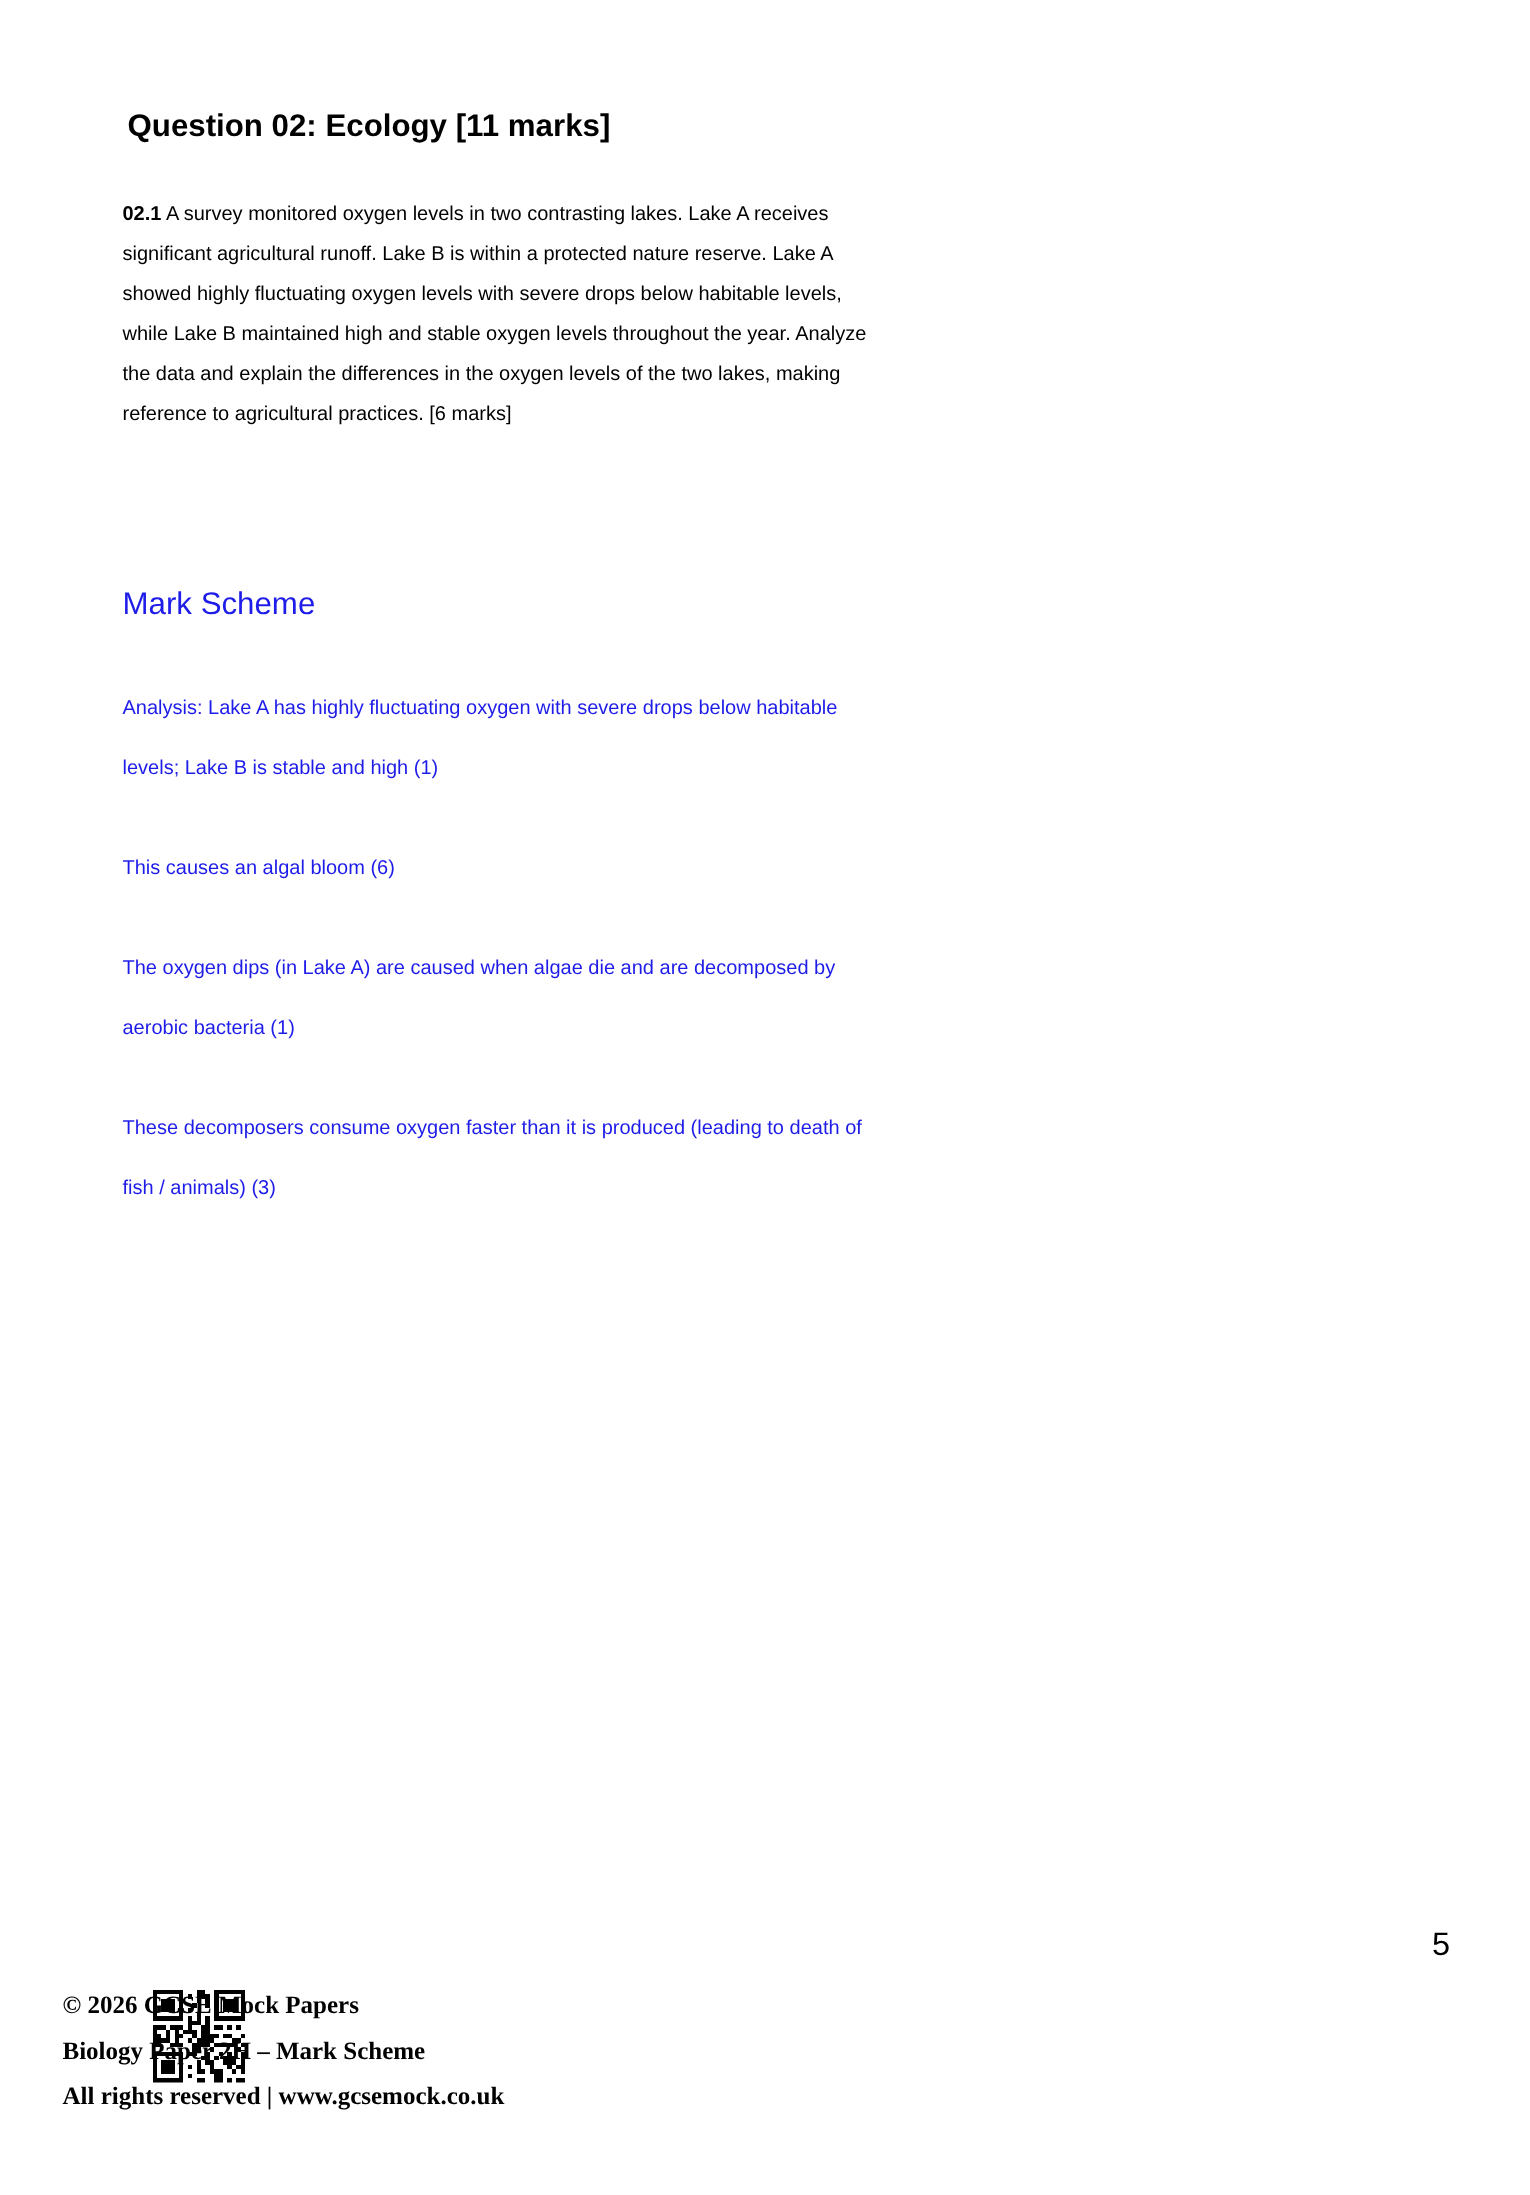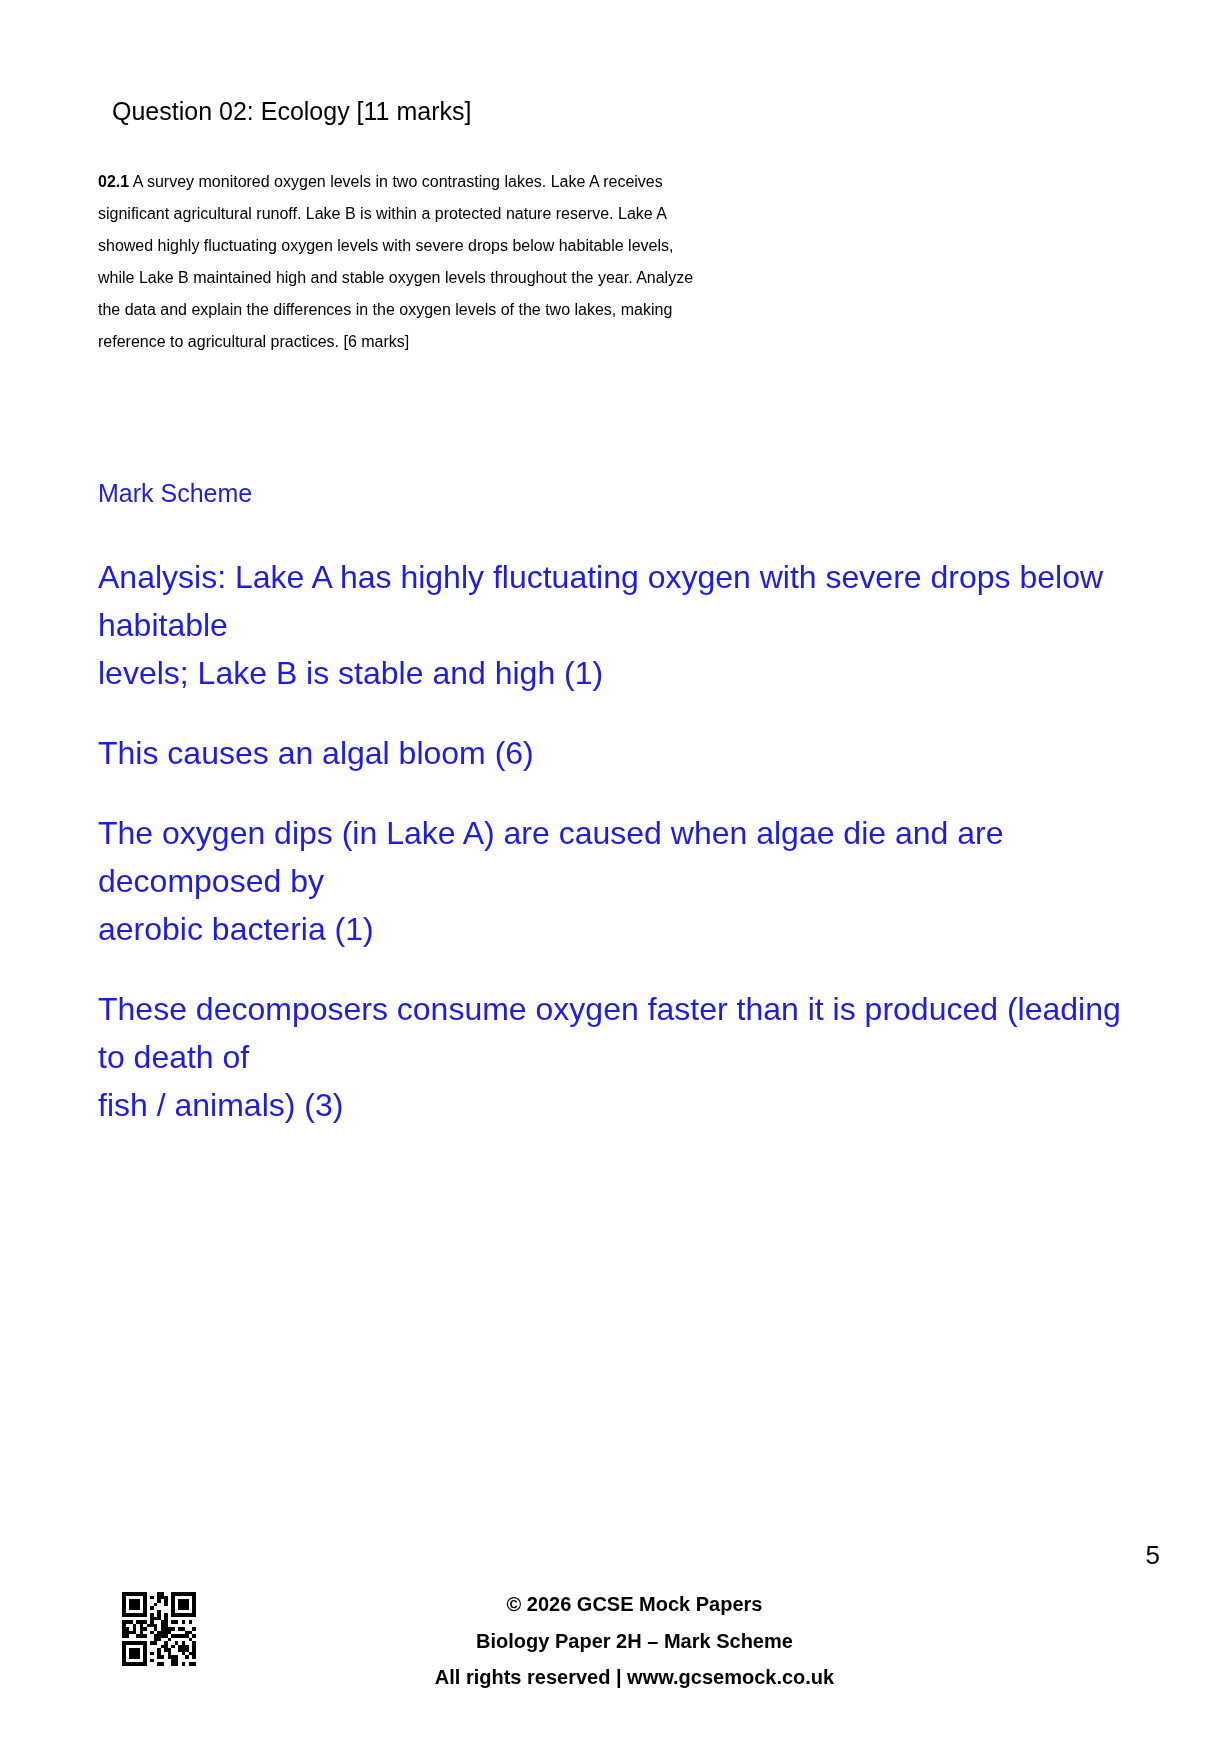--- a/index.html
+++ b/index.html
@@ -13,43 +13,43 @@
     overflow: hidden;
   }
   .content {
     position: absolute;
     left: 98px;
     top: 82px;
     width: 1056px;
   }
   .q-title {
     font-size: 25px;
-    font-weight: normal;
+    font-weight: bold;
     line-height: 30px;
-    margin: 14px;
+    margin: 4px;
     white-space: pre-wrap;
   }
   .q-body {
     font-size: 16px;
     line-height: 32px;
     margin: 40px 0 0 0;
     white-space: pre-wrap;
   }
   .q-body .q-num { font-weight: bold; }
   .ms-heading {
     color: var(--ms-blue, #1E1CE8);
     font-size: 25px;
     font-weight: normal;
     line-height: 30px;
     margin: 120px 0 0 0;
     white-space: pre-wrap;
   }
   .ms-point {
     color: var(--ms-blue, #1E1CE8);
-    font-size: 32px;
+    font-size: 16px;
     line-height: 48px;
     margin: 32px 0 0 0;
     white-space: pre-wrap;
   }
   .ms-heading + .ms-point { margin-top: 45px; }
   .page-number {
     position: absolute;
     top: 1540px;
     right: 64px;
     font-size: 26px;
@@ -61,24 +61,25 @@
     top: 1592px;
     width: 74px;
     height: 74px;
   }
   .qr svg { display: block; width: 74px; height: 74px; }
   .footer {
     position: absolute;
     left: 50px;
     right: 5px;
     top: 1586px;
-    text-align: center;
+    text-align: left;
     font-size: 20px;
     font-weight: bold;
     line-height: 36.5px;
+    font-family: Liberation Serif, serif;
   }
 </style>
 </head>
 <body>
 
 <div class="page">
 
   <div class="content">
     <h1 class="q-title">Question 02: Ecology [11 marks]</h1>
 

